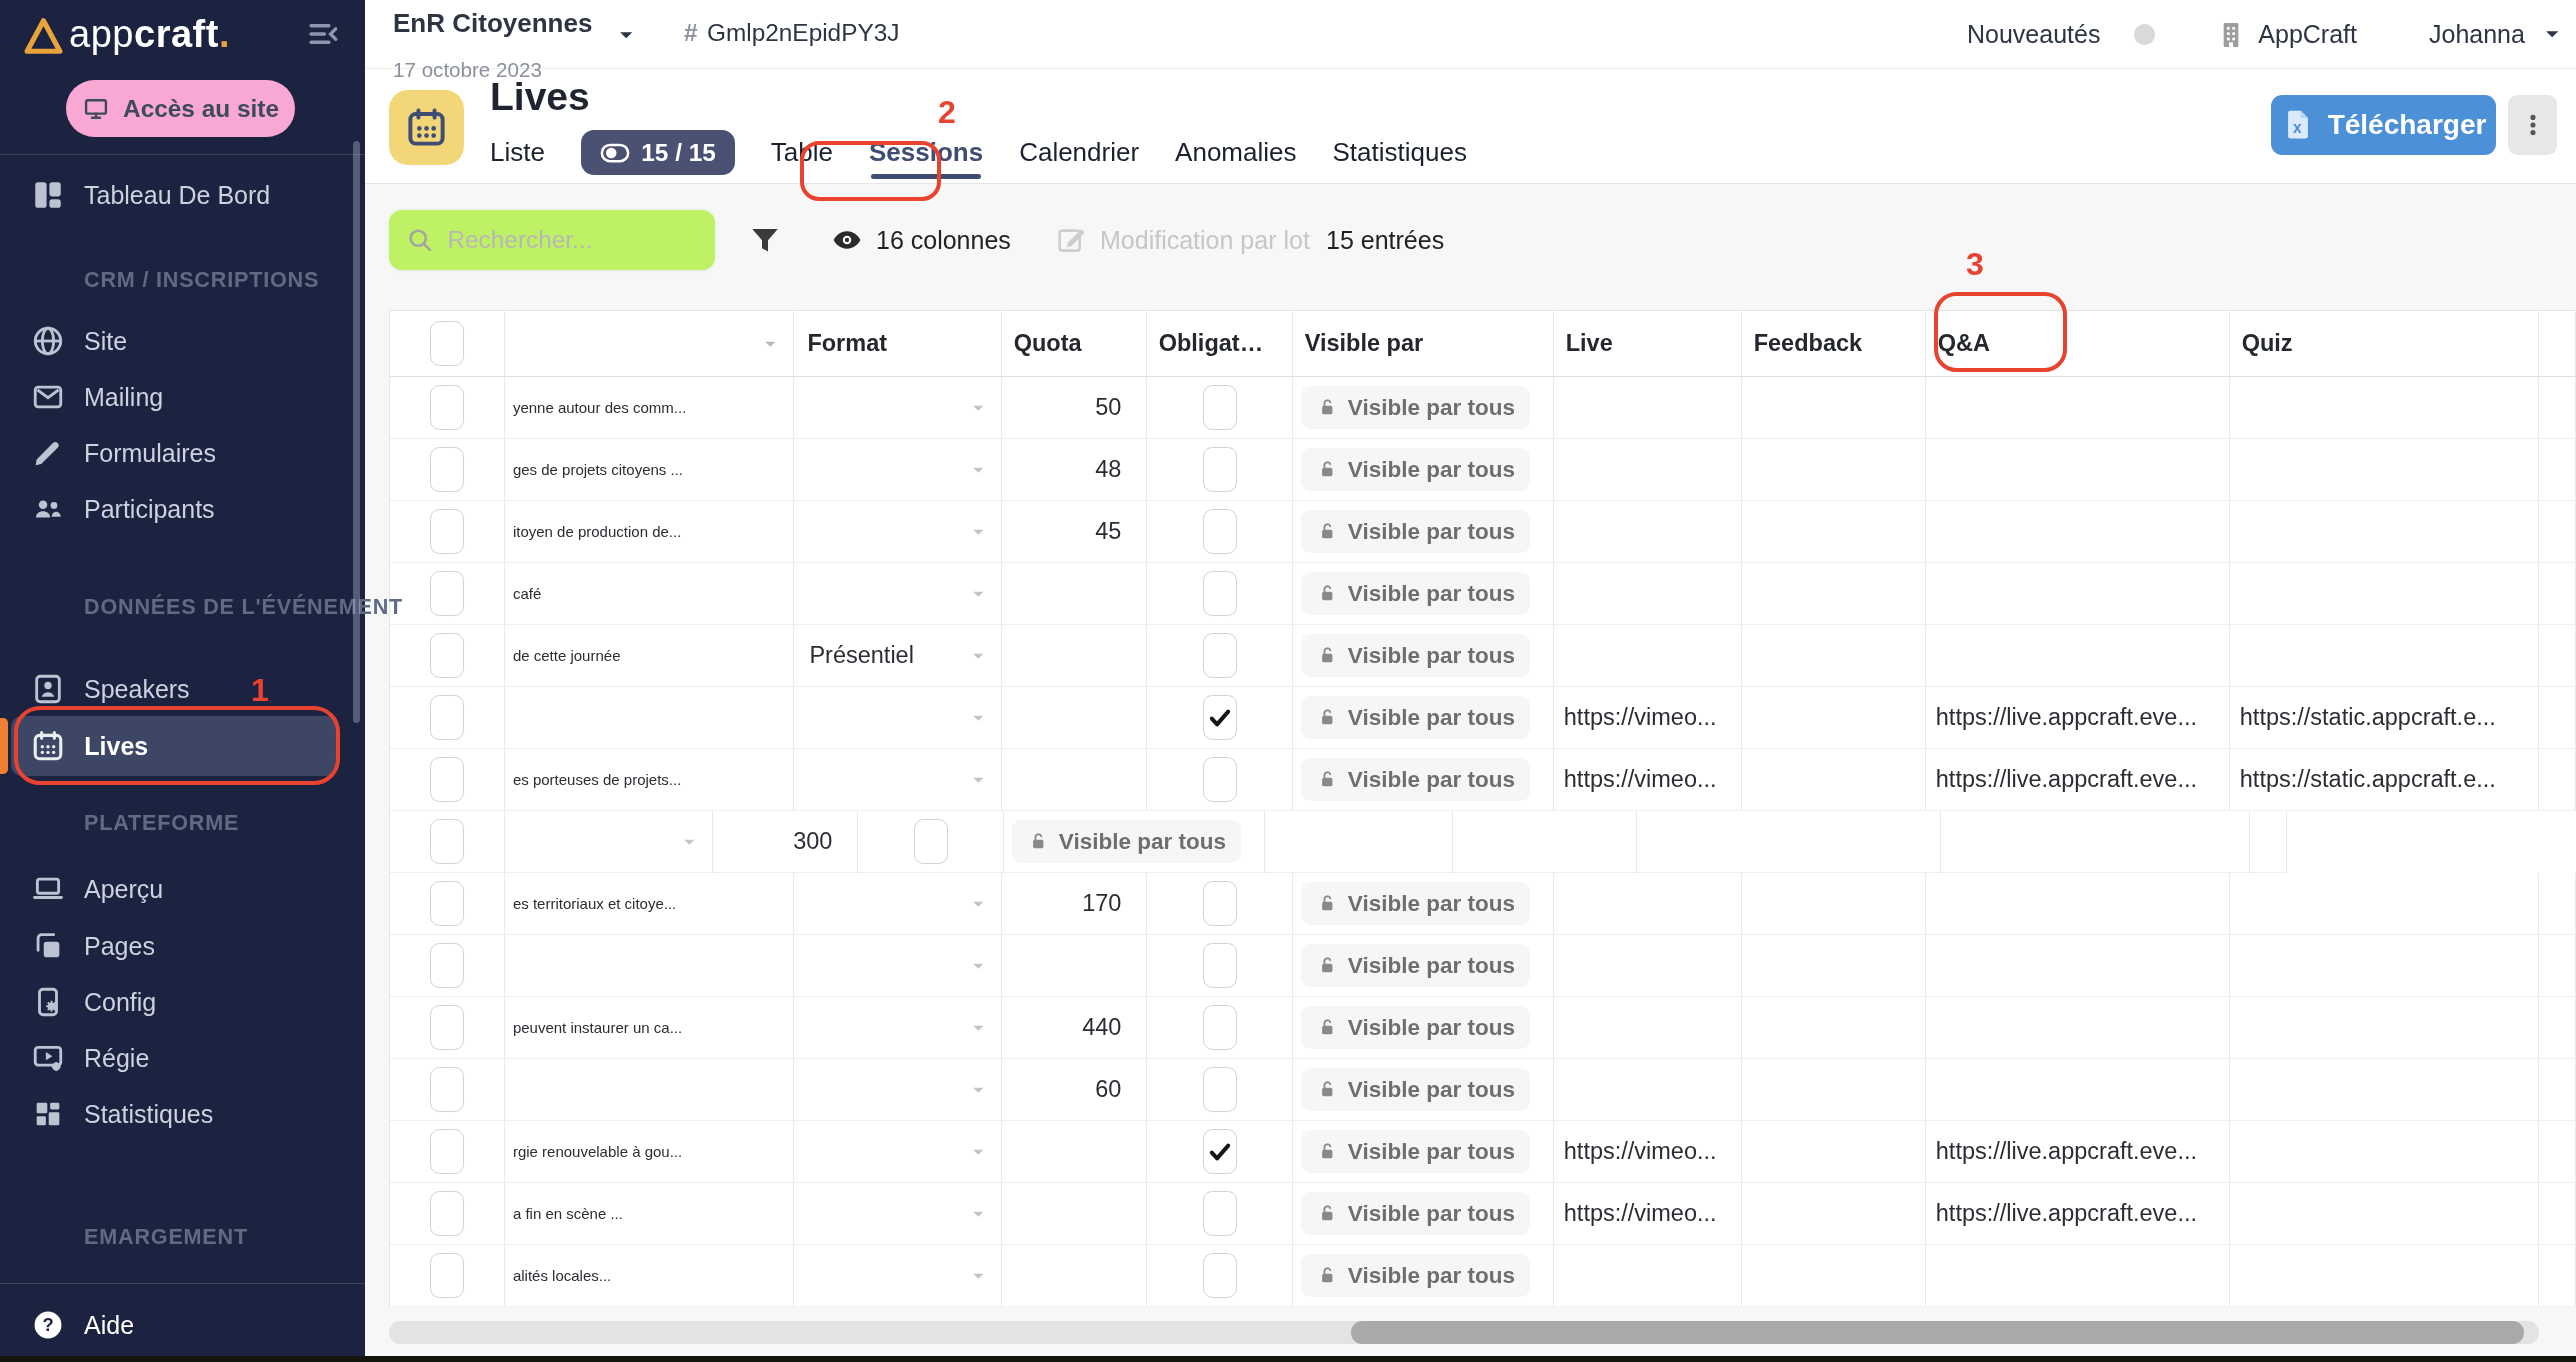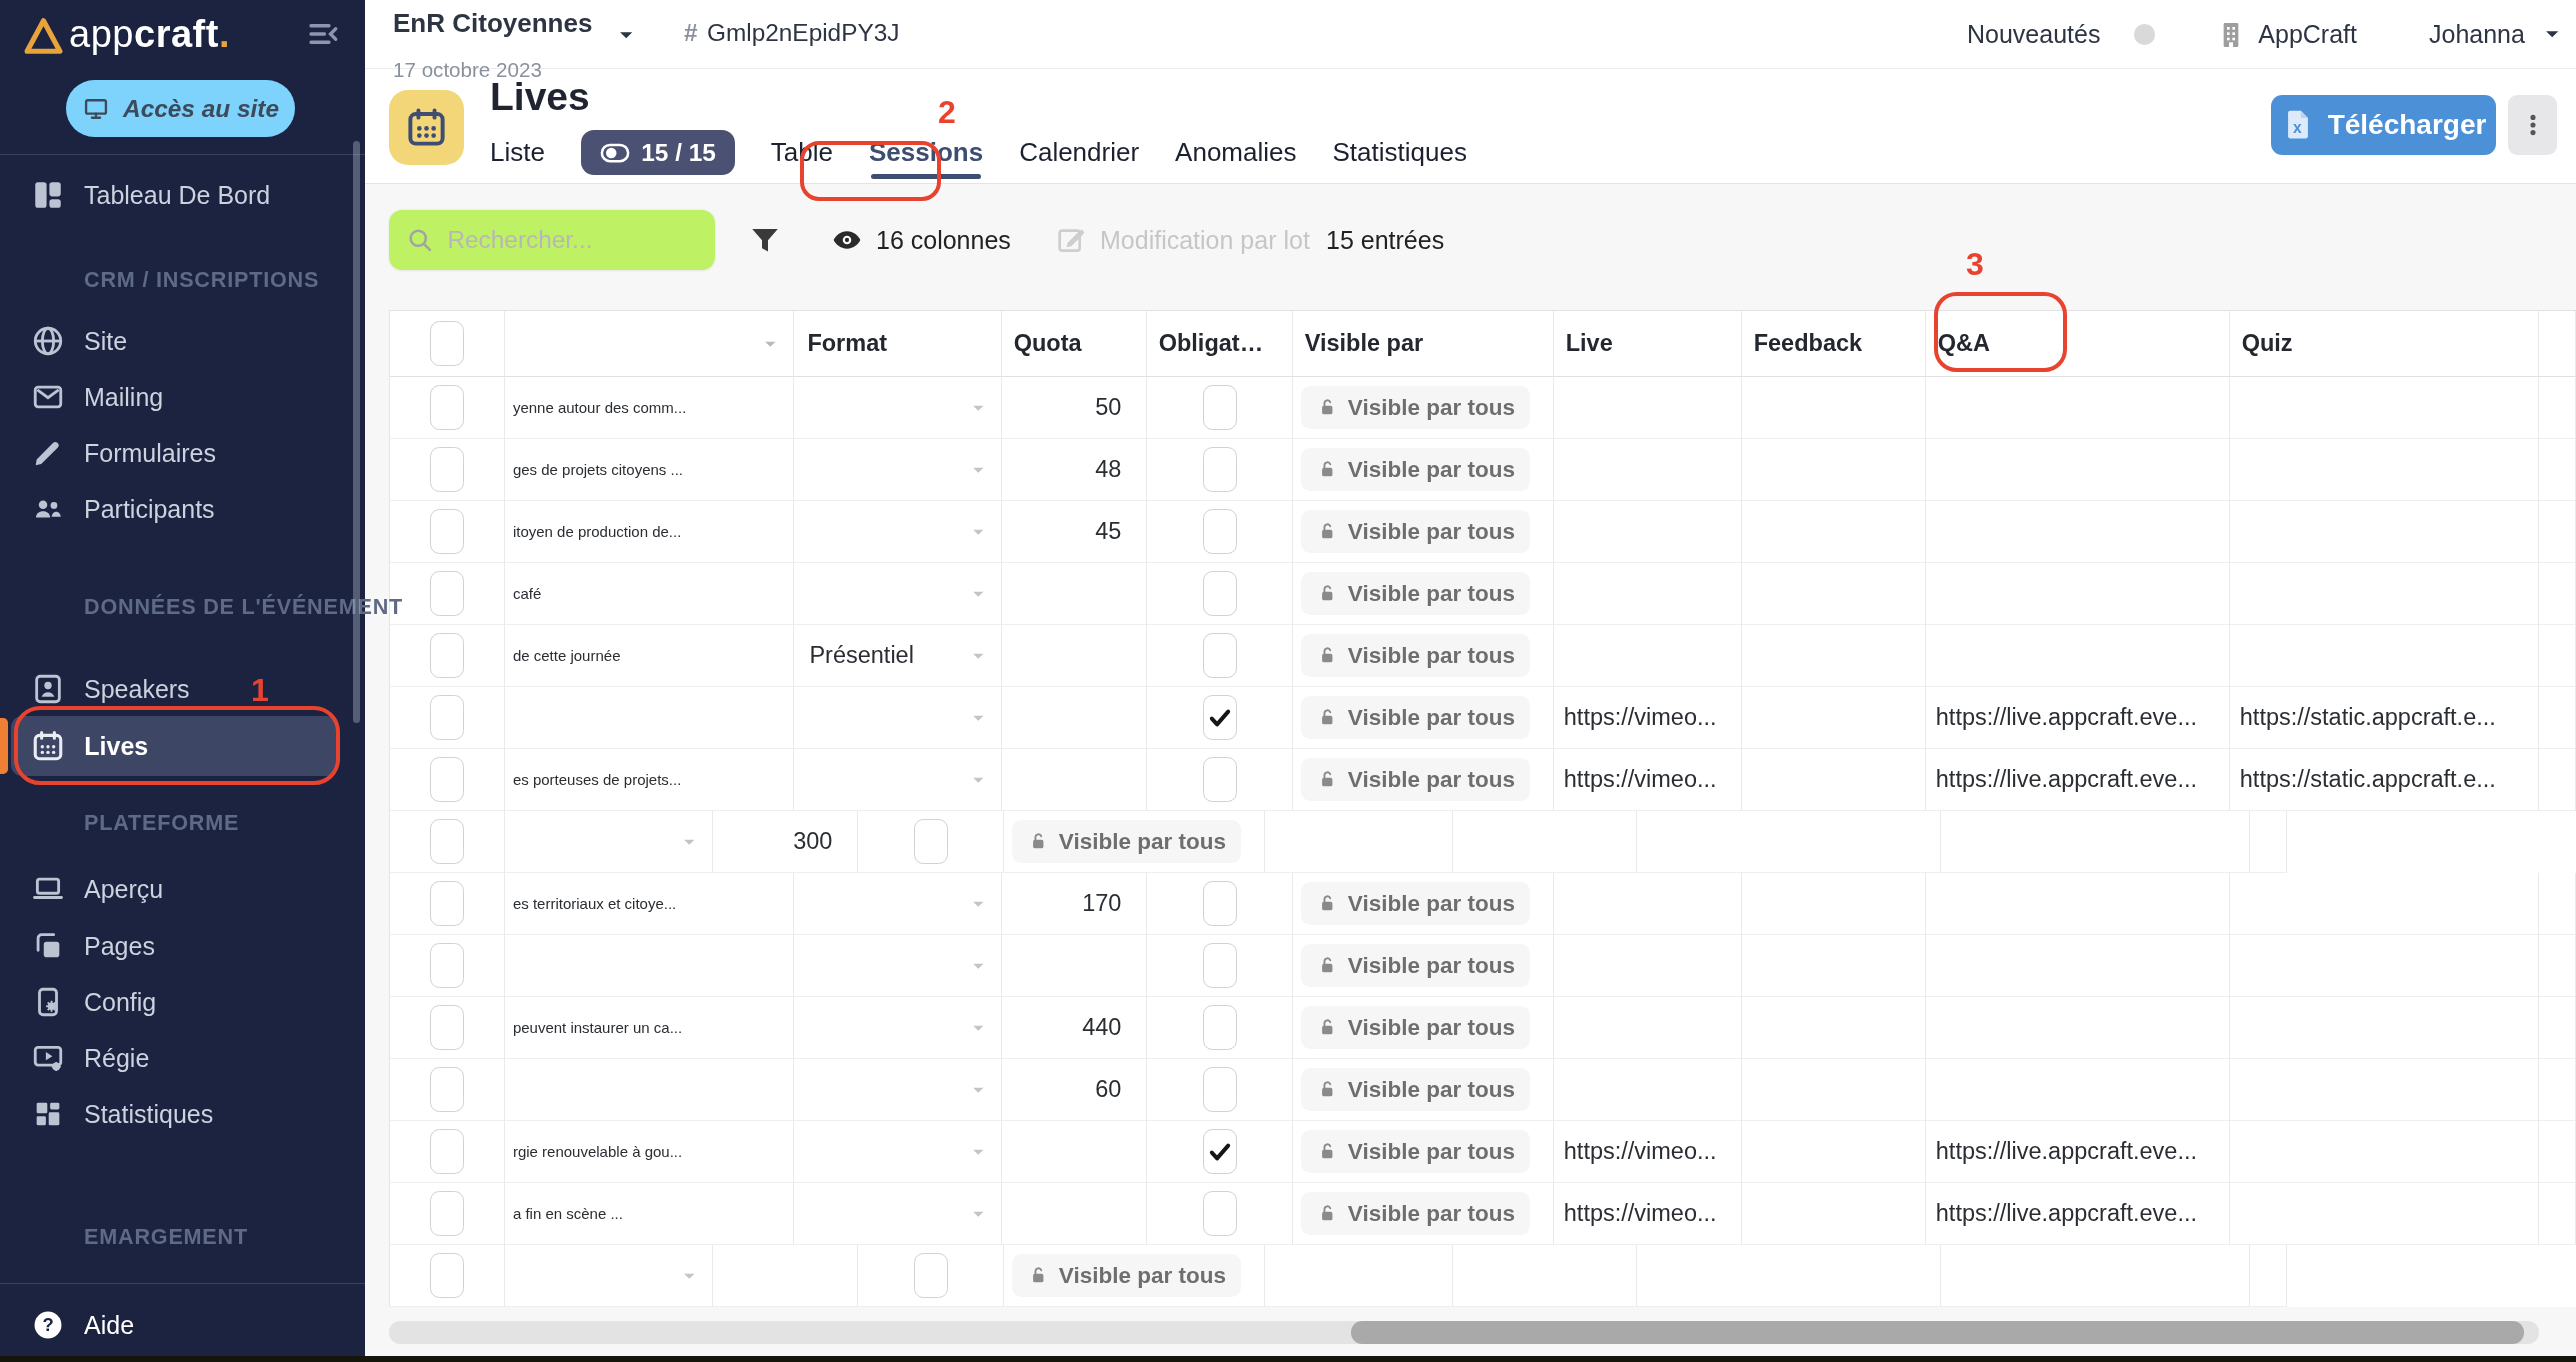--- a/index.html
+++ b/index.html
@@ -12,22 +12,22 @@
   .logo-row { position:absolute; left:0; top:0; width:365px; height:69px;
               display:flex; align-items:center; padding:0 22.5px; }
   .logo-tri { width:41px; height:38px; flex:0 0 auto; }
   .logo-text { color:#fff; font-size:38px; font-weight:400; letter-spacing:0.5px; margin-left:5.6px; }
   .logo-text b { font-weight:800; }
   .logo-text .dot { color:#e8a33b; font-weight:800; }
   .collapse-btn { margin-left:auto; width:38px; height:38px; color:#8d96ad; }
   .collapse-btn svg { width:36px; height:36px; }
 
   .access-btn { position:absolute; left:66px; top:80px; width:229px; height:57px;
-                background:#7dd3fc; border:none; border-radius:29px; display:flex;
-                align-items:center; justify-content:center; gap:13px; cursor:pointer;font-style:italic; }
+                background:#f9a8d4; border:none; border-radius:29px; display:flex;
+                align-items:center; justify-content:center; gap:13px; cursor:pointer; }
   .access-btn .ic { width:28px; height:28px; color:#3d4a5c; }
   .access-btn .lbl { font-size:24.4px; font-weight:600; color:#3d4a5c; }
 
   .side-divider { position:absolute; left:0; top:154px; width:365px; height:0.9px;
                   background:rgba(255,255,255,.14); }
   .side-divider2 { position:absolute; left:0; top:1283px; width:365px; height:0.9px;
                    background:rgba(255,255,255,.14); }
 
   .side-item { position:absolute; left:0; width:365px; height:60px; display:flex;
                align-items:center; cursor:pointer; }
@@ -918,20 +918,21 @@
         <div class="g-cell c-url" style="width:188px">https://vimeo...</div>
         <div class="g-cell c-url" style="width:184px"></div>
         <div class="g-cell c-url" style="width:304px">https://live.appcraft.eve...</div>
         <div class="g-cell c-url" style="width:309px"></div>
         <div class="g-cell c-sliver" style="width:37px"></div>
       </div>
       <div class="g-row">
         <div class="g-cell c-cb" style="width:115px">
           <span class="cbx"></span>
         </div>
+        <div class="g-cell c-name" style="width:289px">alités locales...</div>
         <div class="g-cell c-format" style="width:208px">
           <span></span>
           <span class="dd"><svg viewBox="0 0 24 24">
               <path d="M6 9l6 6 6-6z" fill="currentColor"></path>
             </svg></span>
         </div>
         <div class="g-cell c-quota" style="width:145px"></div>
         <div class="g-cell c-oblig" style="width:146px">
           <span class="cbx"></span>
         </div>

